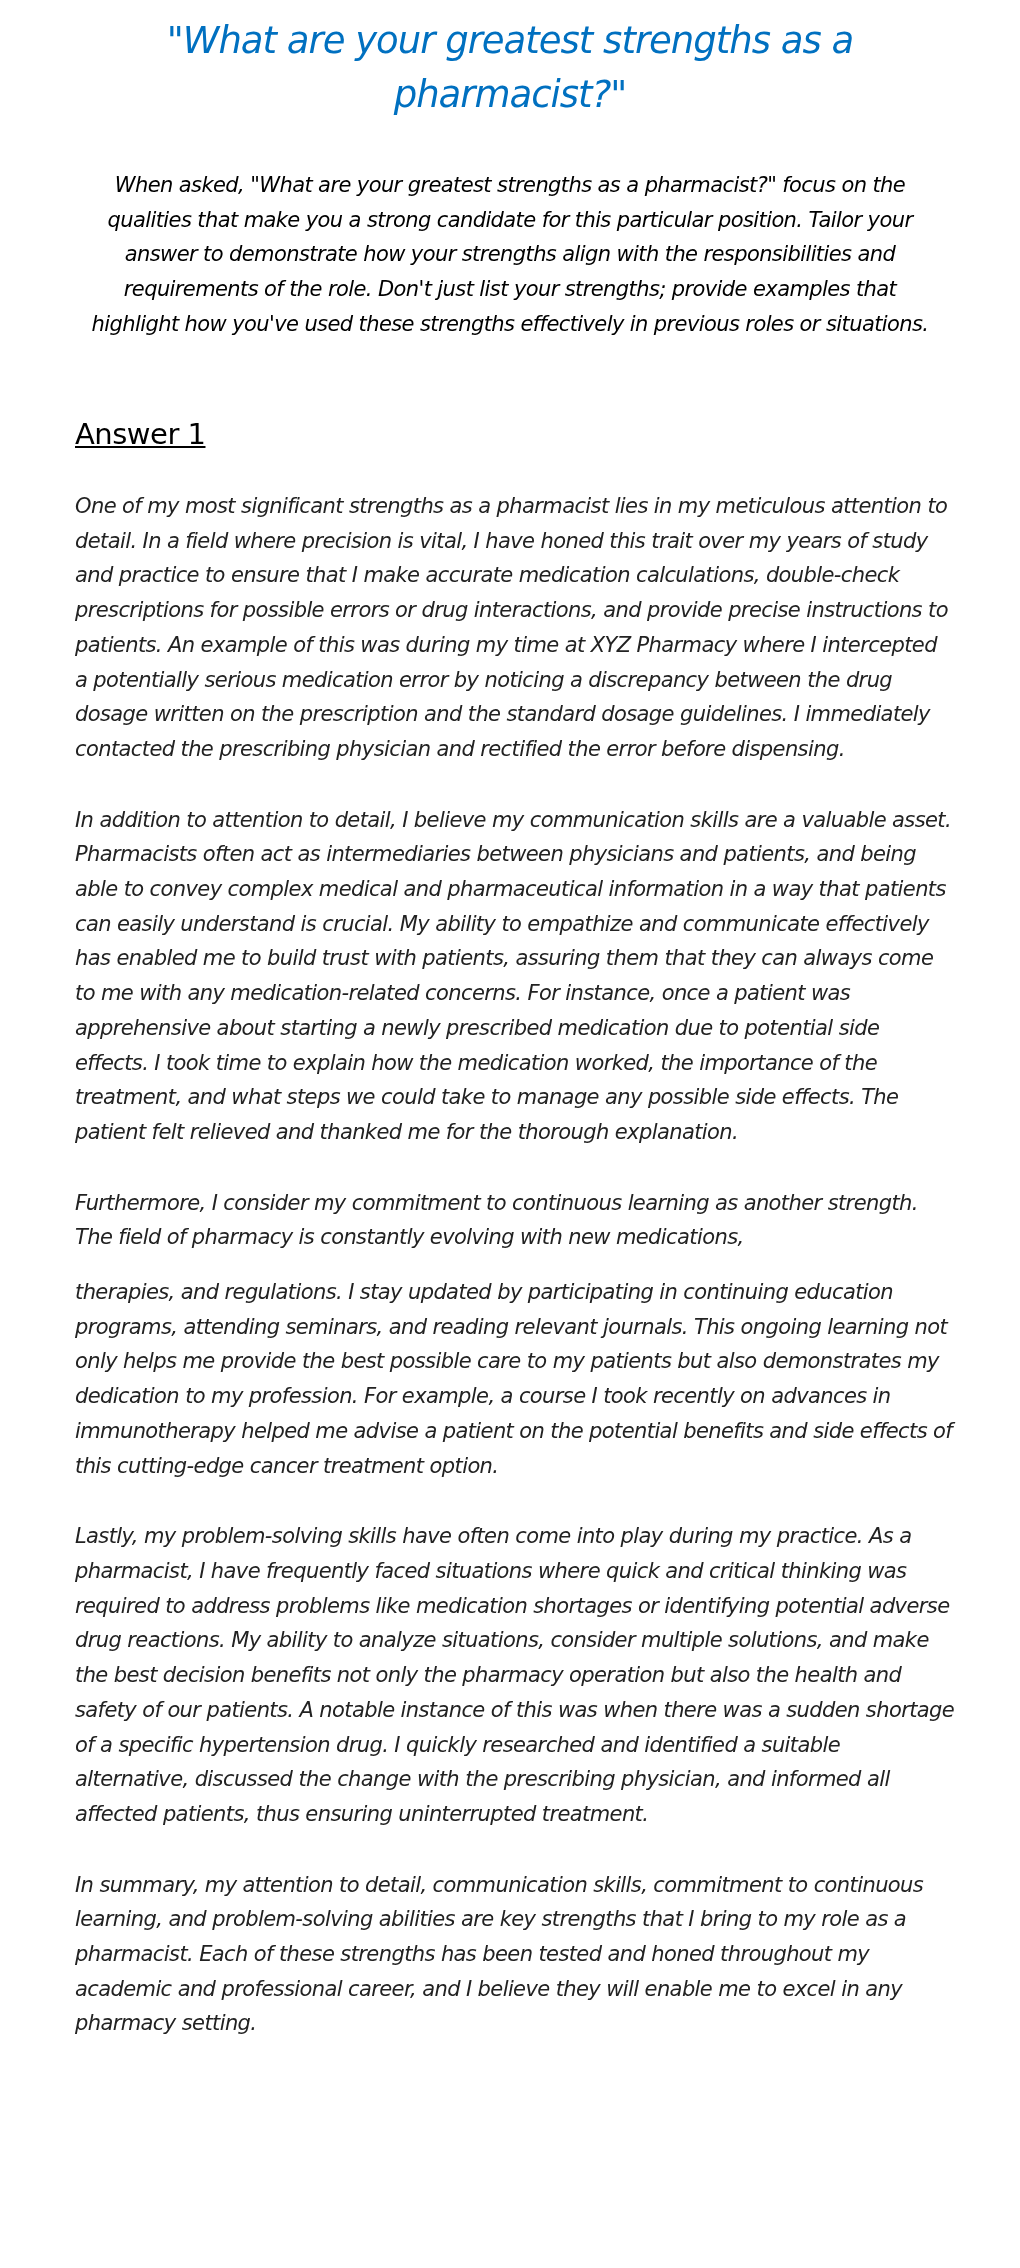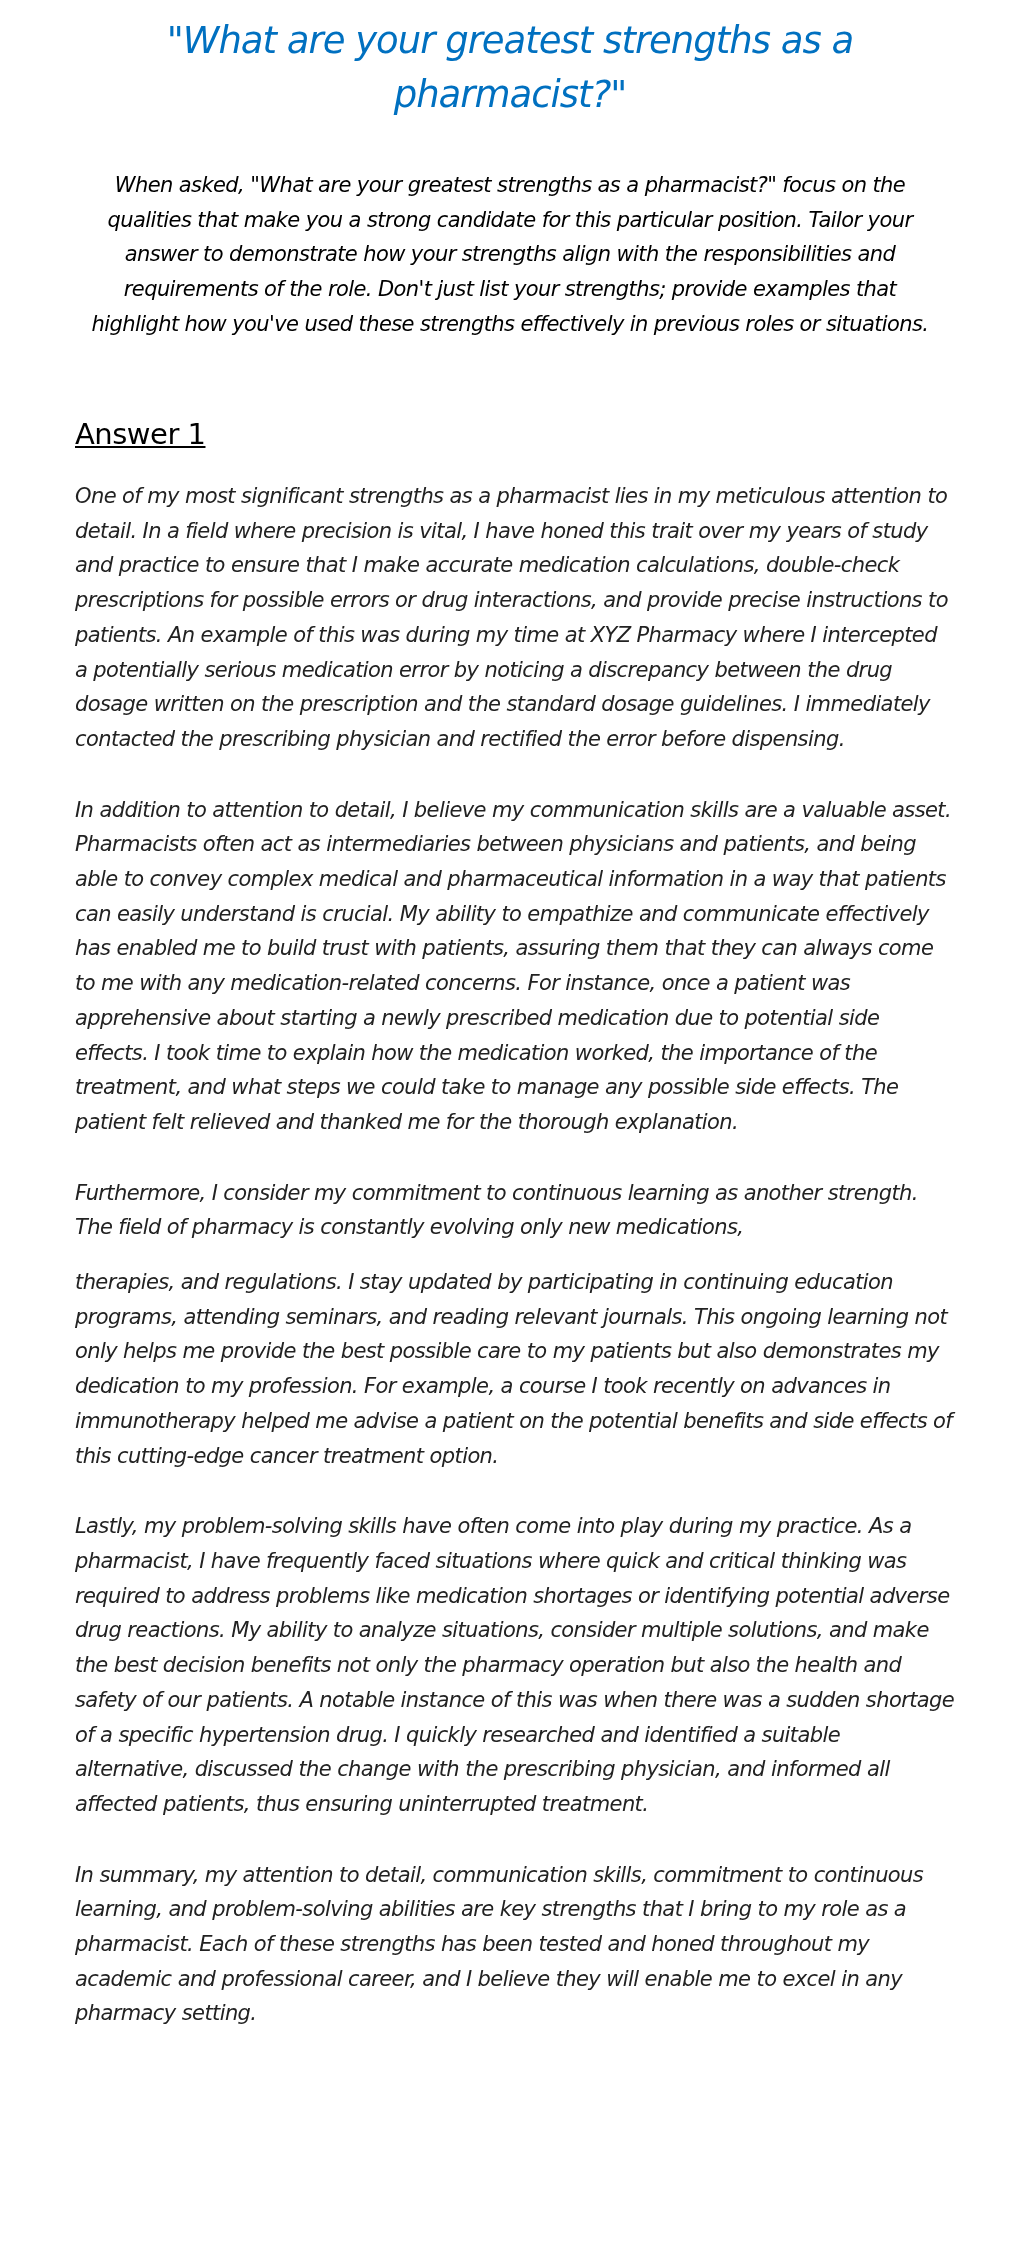--- a/index.html
+++ b/index.html
@@ -5,34 +5,34 @@
   html, body { margin: 0; padding: 0; background: #ffffff; }
   body { width: 1020px; height: 2268px; position: relative; overflow: hidden;
     font-family: "DejaVu Sans", sans-serif; color: #111; }
   .title { position: absolute; left: 120px; width: 780px; top: 14px; text-align: center;
     font-style: italic; color: #0070C0; font-size: 37px; line-height: 54px;
     letter-spacing: -1px; margin: 0; font-weight: normal; }
   .intro { position: absolute; left: 78px; width: 864px; top: 168px; text-align: center;
     font-style: italic; font-size: 21px; line-height: 34.7px; letter-spacing: -0.6px; margin: 0; color: #000; }
   .heading { position: absolute; left: 75px; top: 414px; font-size: 29px; line-height: 40px;
     margin: 0; font-weight: normal; color: #000; letter-spacing: -0.5px; text-decoration: underline; }
-  .body { position: absolute; left: 75px; width: 880px; top: 479px; }
+  .body { position: absolute; left: 75px; width: 880px; top: 489px; }
   .para { font-style: italic; font-size: 21px; line-height: 34.7px; letter-spacing: -0.6px;
     margin: 0 0 36px 0; color: #222; }
   .para.split-a { margin-bottom: 20px; }
 </style>
 </head>
 <body>
 
 <h1 class="title">"What are your greatest strengths as a pharmacist?"</h1>
 
 <p class="intro">When asked, "What are your greatest strengths as a pharmacist?" focus on the qualities that make you a strong candidate for this particular position. Tailor your answer to demonstrate how your strengths align with the responsibilities and requirements of the role. Don't just list your strengths; provide examples that highlight how you've used these strengths effectively in previous roles or situations.</p>
 
 <h2 class="heading">Answer 1</h2>
 
 <div class="body">
   <p class="para">One of my most significant strengths as a pharmacist lies in my meticulous attention to detail. In a field where precision is vital, I have honed this trait over my years of study and practice to ensure that I make accurate medication calculations, double-check prescriptions for possible errors or drug interactions, and provide precise instructions to patients. An example of this was during my time at XYZ Pharmacy where I intercepted a potentially serious medication error by noticing a discrepancy between the drug dosage written on the prescription and the standard dosage guidelines. I immediately contacted the prescribing physician and rectified the error before dispensing.</p>
   <p class="para">In addition to attention to detail, I believe my communication skills are a valuable asset. Pharmacists often act as intermediaries between physicians and patients, and being able to convey complex medical and pharmaceutical information in a way that patients can easily understand is crucial. My ability to empathize and communicate effectively has enabled me to build trust with patients, assuring them that they can always come to me with any medication-related concerns. For instance, once a patient was apprehensive about starting a newly prescribed medication due to potential side effects. I took time to explain how the medication worked, the importance of the treatment, and what steps we could take to manage any possible side effects. The patient felt relieved and thanked me for the thorough explanation.</p>
-  <p class="para split-a">Furthermore, I consider my commitment to continuous learning as another strength. The field of pharmacy is constantly evolving only new medications,</p>
+  <p class="para split-a">Furthermore, I consider my commitment to continuous learning as another strength. The field of pharmacy is constantly evolving with new medications,</p>
   <p class="para">therapies, and regulations. I stay updated by participating in continuing education programs, attending seminars, and reading relevant journals. This ongoing learning not only helps me provide the best possible care to my patients but also demonstrates my dedication to my profession. For example, a course I took recently on advances in immunotherapy helped me advise a patient on the potential benefits and side effects of this cutting-edge cancer treatment option.</p>
   <p class="para">Lastly, my problem-solving skills have often come into play during my practice. As a pharmacist, I have frequently faced situations where quick and critical thinking was required to address problems like medication shortages or identifying potential adverse drug reactions. My ability to analyze situations, consider multiple solutions, and make the best decision benefits not only the pharmacy operation but also the health and safety of our patients. A notable instance of this was when there was a sudden shortage of a specific hypertension drug. I quickly researched and identified a suitable alternative, discussed the change with the prescribing physician, and informed all affected patients, thus ensuring uninterrupted treatment.</p>
   <p class="para">In summary, my attention to detail, communication skills, commitment to continuous learning, and problem-solving abilities are key strengths that I bring to my role as a pharmacist. Each of these strengths has been tested and honed throughout my academic and professional career, and I believe they will enable me to excel in any pharmacy setting.</p>
 </div>
 
 </body></html>

